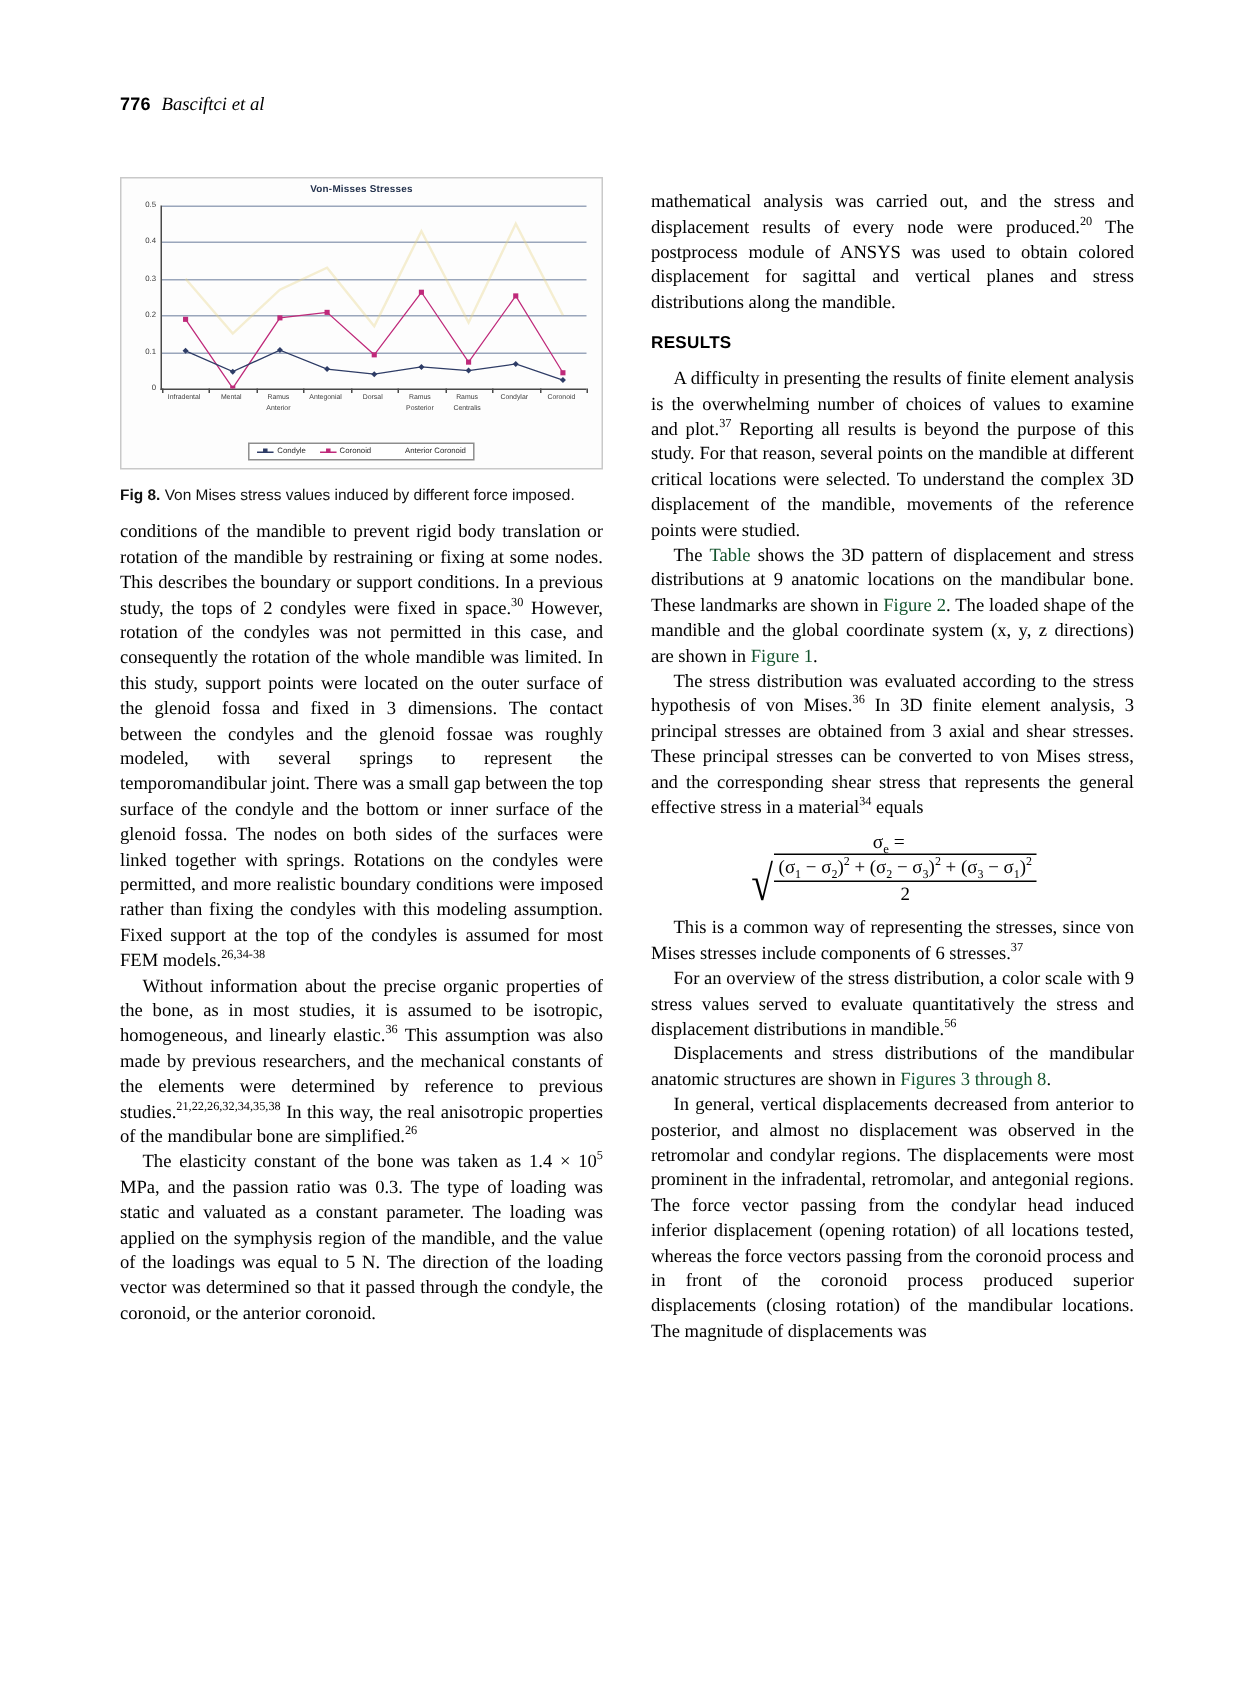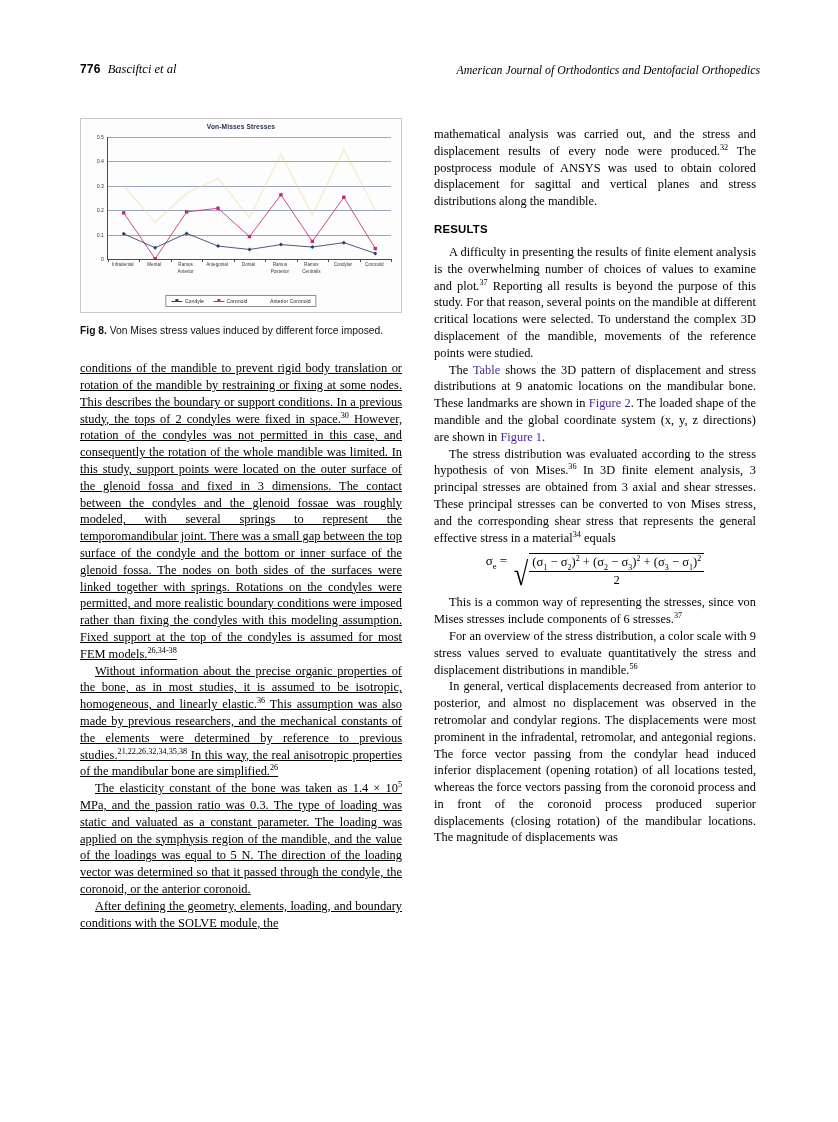--- a/index.html
+++ b/index.html
@@ -122,35 +122,36 @@
     font-family: "Liberation Serif", serif;
     font-size: 12.4px;
     line-height: 1.355;
     text-align: justify;
     text-justify: inter-word;
     hyphens: none;
   }
   .body-text p { margin: 0; }
   .body-text p.indent { text-indent: 15px; }
   .body-text sup { font-size: 8.2px; vertical-align: super; line-height: 0; }
-  .link { color: #4c1d95; }
+  .link { color: #14532d; }
 
   .section-head {
     font-family: "Liberation Sans", sans-serif;
     font-weight: bold;
     font-size: 11.4px;
     letter-spacing: .2px;
     margin: 13px 0 9px 0;
   }
 
   
   .equation {
     margin: 7px 0 6px 0;
-    display: flex; align-items: flex-start; justify-content: center;
-    font-family: "Liberation Serif", serif;
+    display: flex; align-items: center; justify-content: center;
+    font-family: "Liberation Serif", serif;
+    flex-direction: column;
   }
   .eq-lhs { font-size: 13px; font-style: normal; margin-right: 5px; white-space: nowrap; }
   .eq-lhs sub { font-size: 8.5px; vertical-align: sub; line-height: 0; }
   .eq-radical { display: flex; align-items: stretch; }
   .eq-sqrt-glyph {
     font-size: 33px; line-height: .82; color: #000;
     display: flex; align-items: flex-end; margin-right: -1px;
     transform: scaleX(.8);
   }
   .eq-frac {
@@ -168,21 +169,20 @@
 </head>
 <body>
 
 <div class="page">
 
   <div class="running-head">
     <div class="rh-left">
       <span class="folio">776</span><span class="authors">Basciftci et al</span>
     </div>
     <div class="rh-right">
-      <div>American Journal of Orthodontics and Dentofacial Orthopedics</div>
     </div>
   </div>
 
   <div class="col-left">
 
     <div class="figure-box">
       <div class="chart-title">Von-Misses Stresses</div>
       <div class="plot" id="plot-area">
           <div class="ytick" style="top: 122px;">0</div>
           <div class="gridline" style="top: 97.6px;"></div>
@@ -256,31 +256,30 @@
           <span class="legend-swatch sw-anterior"></span>
           <span>Anterior Coronoid</span>
         </span>
       </div>
     </div>
 
     <div class="fig-caption">
       <b>Fig 8.</b><span> Von Mises stress values induced by different force imposed.</span>
     </div>
 
-    <div class="body-text" id="left-body" style="margin-top:22px;text-decoration:underline;">
+    <div class="body-text" id="left-body" style="margin-top:8px;">
         <p><span>conditions of the mandible to prevent rigid body translation or rotation of the mandible by restraining or fixing at some nodes. This describes the boundary or support conditions. In a previous study, the tops of 2 condyles were fixed in space.</span><sup>30</sup><span> However, rotation of the condyles was not permitted in this case, and consequently the rotation of the whole mandible was limited. In this study, support points were located on the outer surface of the glenoid fossa and fixed in 3 dimensions. The contact between the condyles and the glenoid fossae was roughly modeled, with several springs to represent the temporomandibular joint. There was a small gap between the top surface of the condyle and the bottom or inner surface of the glenoid fossa. The nodes on both sides of the surfaces were linked together with springs. Rotations on the condyles were permitted, and more realistic boundary conditions were imposed rather than fixing the condyles with this modeling assumption. Fixed support at the top of the condyles is assumed for most FEM models.</span><sup>26,34-38</sup></p>
         <p class="indent"><span>Without information about the precise organic properties of the bone, as in most studies, it is assumed to be isotropic, homogeneous, and linearly elastic.</span><sup>36</sup><span> This assumption was also made by previous researchers, and the mechanical constants of the elements were determined by reference to previous studies.</span><sup>21,22,26,32,34,35,38</sup><span> In this way, the real anisotropic properties of the mandibular bone are simplified.</span><sup>26</sup></p>
         <p class="indent"><span>The elasticity constant of the bone was taken as 1.4 × 10</span><sup>5</sup><span> MPa, and the passion ratio was 0.3. The type of loading was static and valuated as a constant parameter. The loading was applied on the symphysis region of the mandible, and the value of the loadings was equal to 5 N. The direction of the loading vector was determined so that it passed through the condyle, the coronoid, or the anterior coronoid.</span></p>
-        <p class="indent"><span>After defining the geometry, elements, loading, and boundary conditions with the SOLVE module, the</span></p>
       </div>
   </div>
 
   <div class="col-right">
     <div class="body-text" id="right-intro">
-        <p><span>mathematical analysis was carried out, and the stress and displacement results of every node were produced.</span><sup>32</sup><span> The postprocess module of ANSYS was used to obtain colored displacement for sagittal and vertical planes and stress distributions along the mandible.</span></p>
+        <p><span>mathematical analysis was carried out, and the stress and displacement results of every node were produced.</span><sup>20</sup><span> The postprocess module of ANSYS was used to obtain colored displacement for sagittal and vertical planes and stress distributions along the mandible.</span></p>
       </div>
 
     <div class="section-head">RESULTS</div>
 
     <div class="body-text" id="right-body-1">
         <p class="indent"><span>A difficulty in presenting the results of finite element analysis is the overwhelming number of choices of values to examine and plot.</span><sup>37</sup><span> Reporting all results is beyond the purpose of this study. For that reason, several points on the mandible at different critical locations were selected. To understand the complex 3D displacement of the mandible, movements of the reference points were studied.</span></p>
         <p class="indent"><span>The </span><span class="link">Table</span><span> shows the 3D pattern of displacement and stress distributions at 9 anatomic locations on the mandibular bone. These landmarks are shown in </span><span class="link">Figure 2</span><span>. The loaded shape of the mandible and the global coordinate system (x, y, z directions) are shown in </span><span class="link">Figure 1</span><span>.</span></p>
         <p class="indent"><span>The stress distribution was evaluated according to the stress hypothesis of von Mises.</span><sup>36</sup><span> In 3D finite element analysis, 3 principal stresses are obtained from 3 axial and shear stresses. These principal stresses can be converted to von Mises stress, and the corresponding shear stress that represents the general effective stress in a material</span><sup>34</sup><span> equals</span></p>
       </div>
 
@@ -291,17 +290,18 @@
         <span class="eq-frac">
           <span class="eq-num">(σ<sub>1</sub> − σ<sub>2</sub>)<sup>2</sup> + (σ<sub>2</sub> − σ<sub>3</sub>)<sup>2</sup> + (σ<sub>3</sub> − σ<sub>1</sub>)<sup>2</sup></span>
           <span class="eq-den">2</span>
         </span>
       </span>
     </div>
 
     <div class="body-text" id="right-body-2">
         <p class="indent"><span>This is a common way of representing the stresses, since von Mises stresses include components of 6 stresses.</span><sup>37</sup></p>
         <p class="indent"><span>For an overview of the stress distribution, a color scale with 9 stress values served to evaluate quantitatively the stress and displacement distributions in mandible.</span><sup>56</sup></p>
+        <p class="indent"><span>Displacements and stress distributions of the mandibular anatomic structures are shown in </span><span class="link">Figures 3 through 8</span><span>.</span></p>
         <p class="indent"><span>In general, vertical displacements decreased from anterior to posterior, and almost no displacement was observed in the retromolar and condylar regions. The displacements were most prominent in the infradental, retromolar, and antegonial regions. The force vector passing from the condylar head induced inferior displacement (opening rotation) of all locations tested, whereas the force vectors passing from the coronoid process and in front of the coronoid process produced superior displacements (closing rotation) of the mandibular locations. The magnitude of displacements was</span></p>
       </div>
   </div>
 
 </div>
 
 </body></html>

